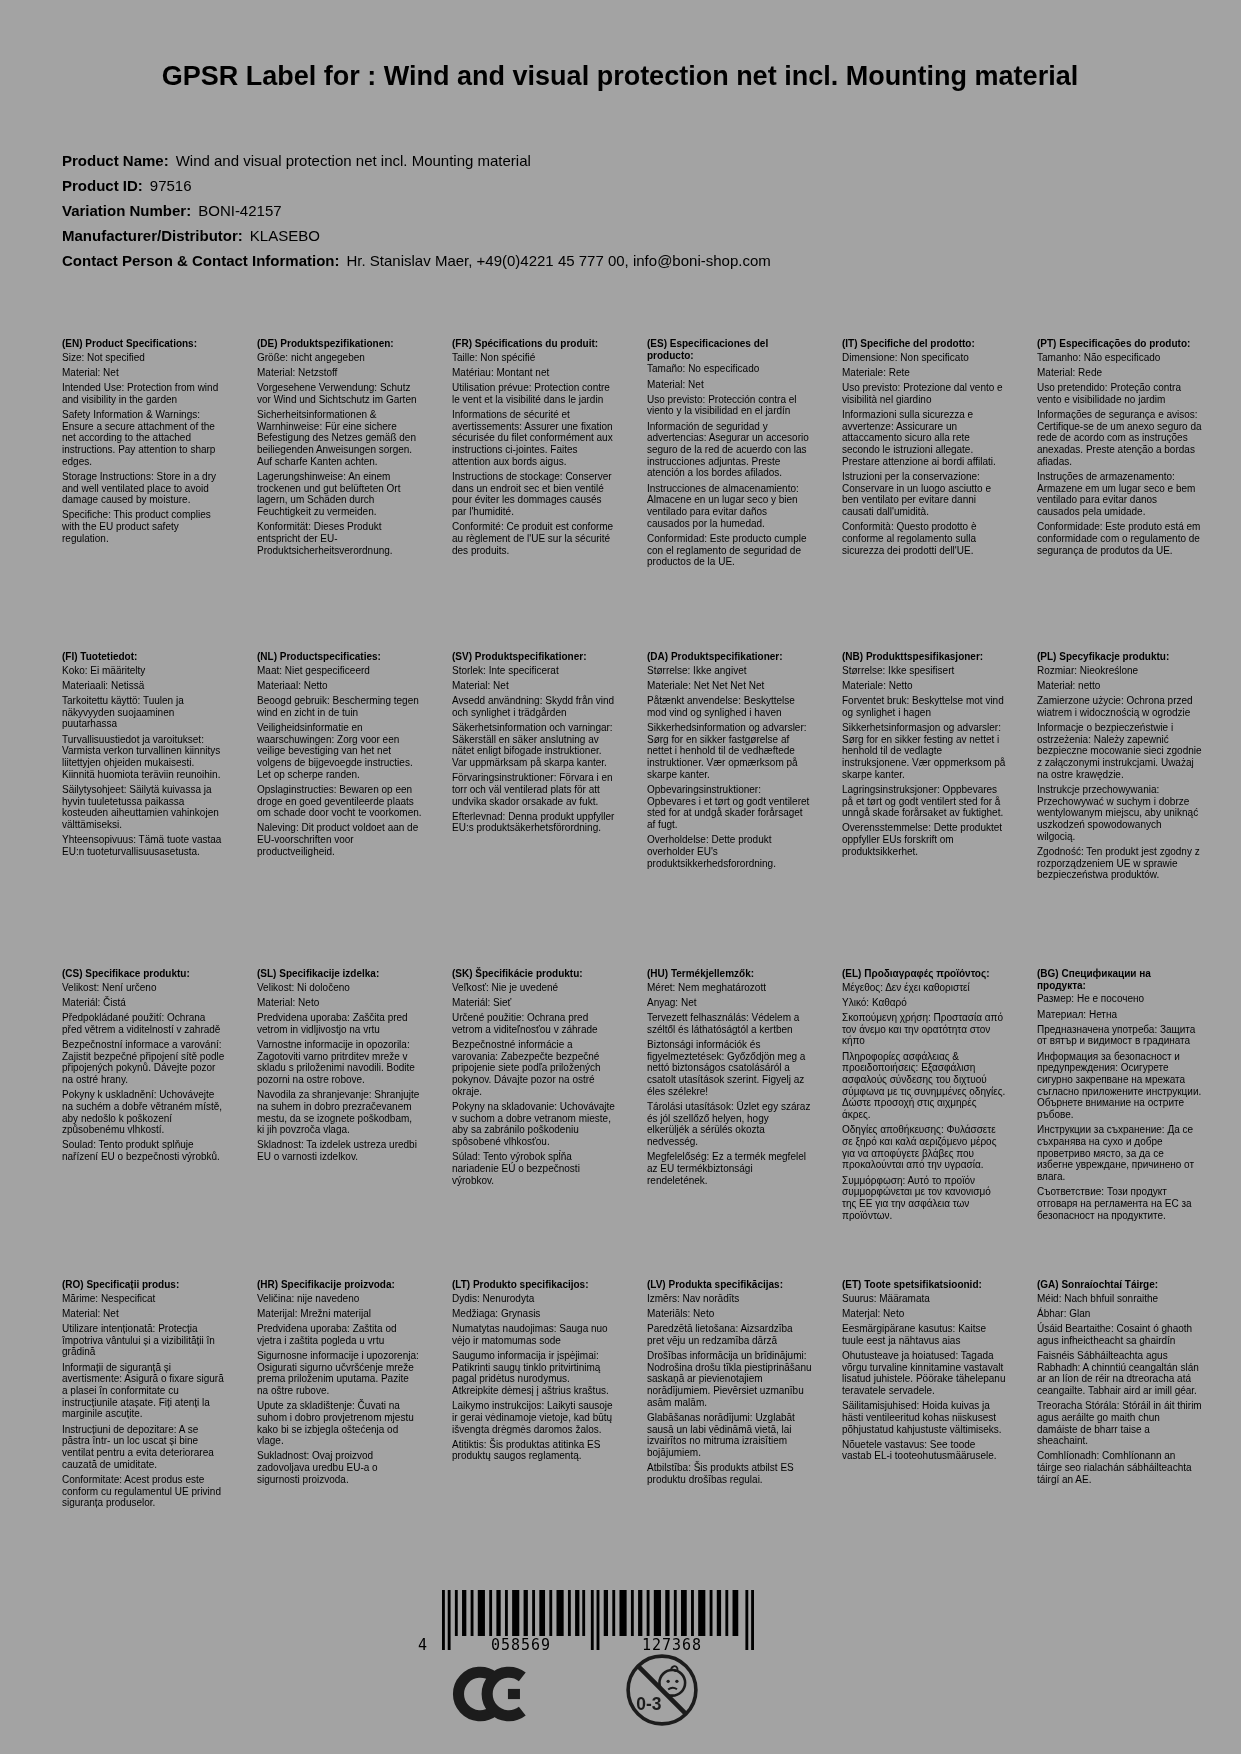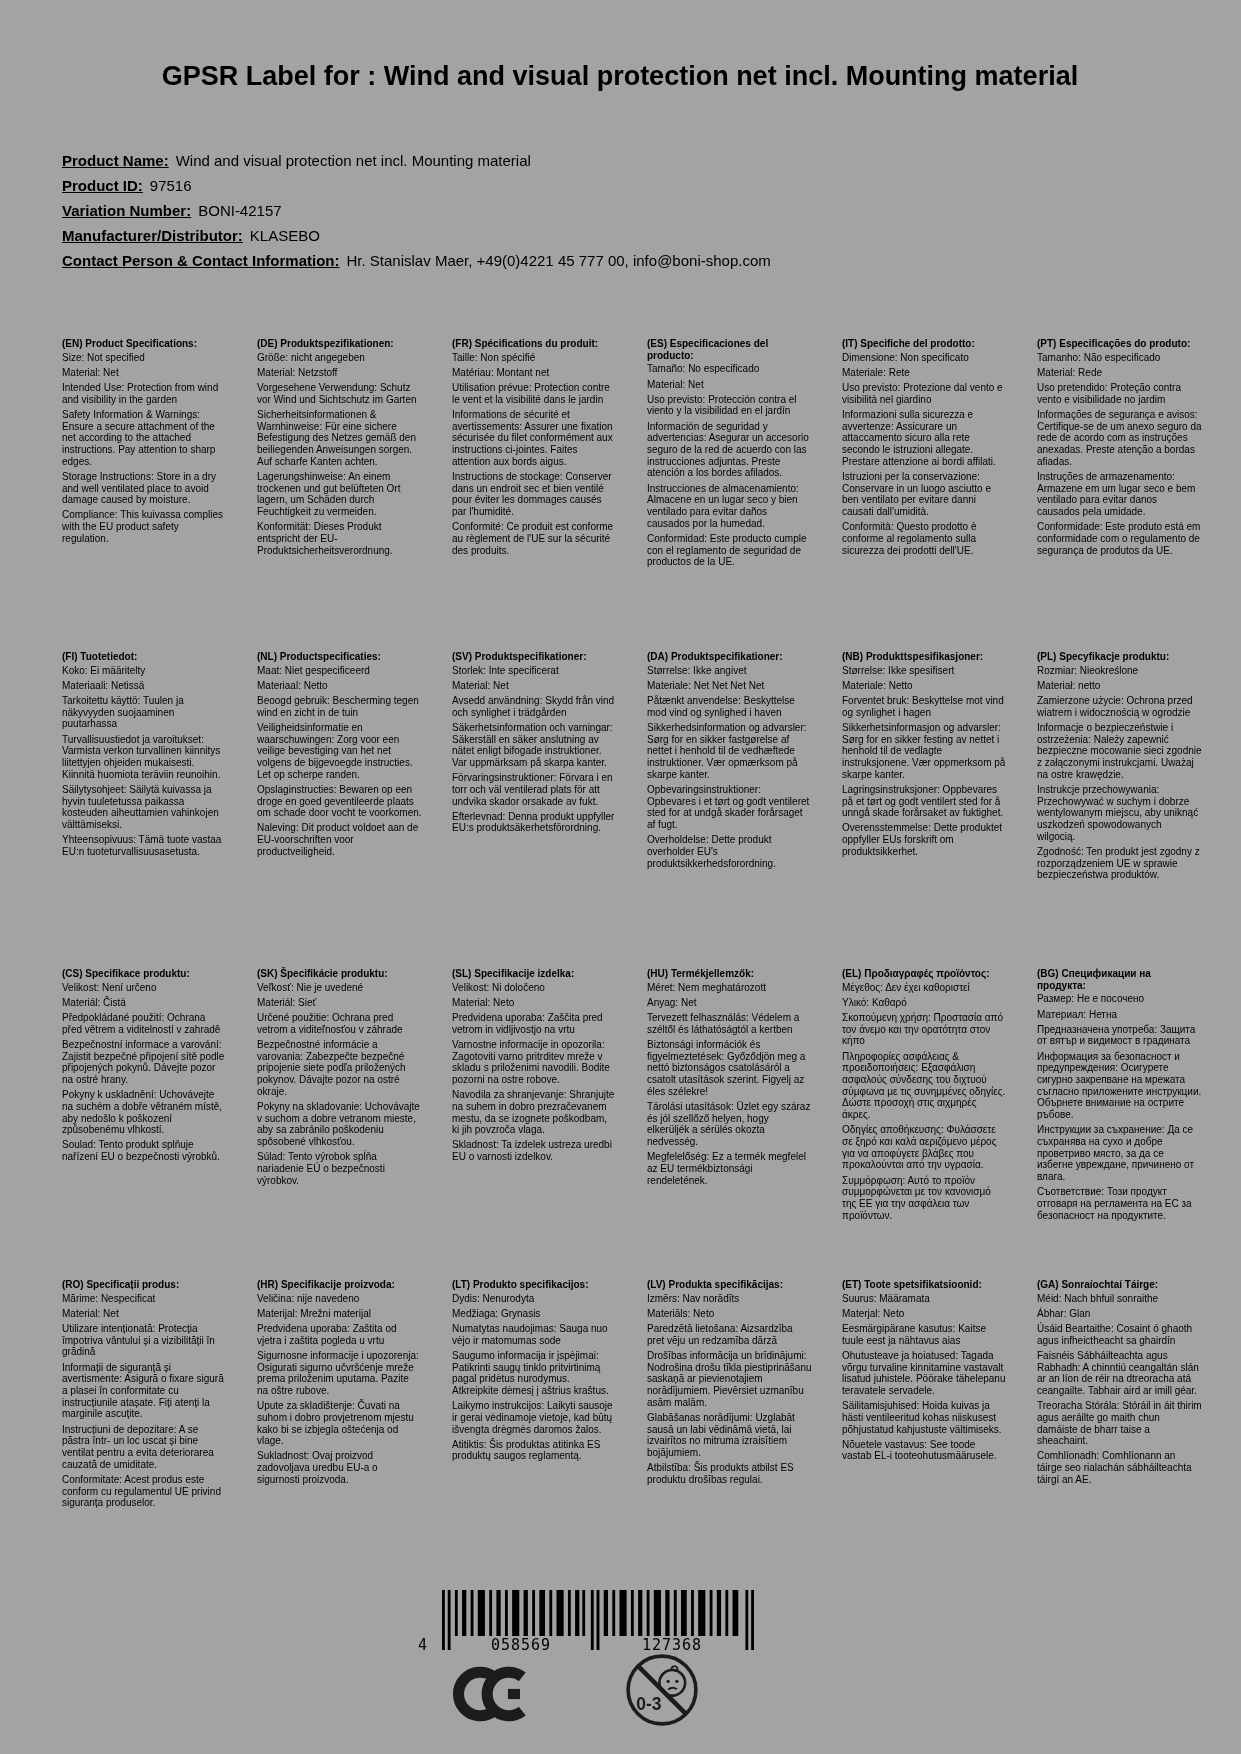--- a/index.html
+++ b/index.html
@@ -6,21 +6,21 @@
   .page{
     position:relative;width:1241px;height:1754px;margin:0 auto;background:#a3a3a3;
     font-family:"Liberation Sans","DejaVu Sans",sans-serif;color:#000;overflow:hidden;
   }
   .title{
     position:absolute;top:42px;left:150px;width:940px;text-align:center;
     font-size:27px;font-weight:bold;line-height:1.25;letter-spacing:0;
   }
   .product-info{position:absolute;top:148px;left:62px;font-size:15px;}
   .pi-row{line-height:25px;white-space:nowrap;}
-  .pi-label{font-weight:bold;text-decoration:underline;}
+  .pi-label{font-weight:bold;}
   .pi-value{margin-left:7px;}
   .spec-grid{
     position:absolute;top:338px;left:62px;width:1140px;
     display:grid;grid-template-columns:repeat(6,1fr);column-gap:30px;
     grid-template-rows:313px 317px 311px auto;align-items:start;
   }
   .spec-block{font-size:10px;line-height:1.17;overflow-wrap:break-word;}
   .spec-header{font-weight:bold;margin:0 0 2px 0;}
   .spec-p{margin:0 0 3.5px 0;padding:0;}
   
@@ -66,21 +66,21 @@
 </div>
 
   <div class="spec-grid" id="spec-grid">
   <div class="spec-block">
     <div class="spec-header">(EN) Product Specifications:</div>
   <p class="spec-p">Size: Not specified</p>
         <p class="spec-p">Material: Net</p>
         <p class="spec-p">Intended Use: Protection from wind and visibility in the garden</p>
         <p class="spec-p">Safety Information &amp; Warnings: Ensure a secure attachment of the net according to the attached instructions. Pay attention to sharp edges.</p>
         <p class="spec-p">Storage Instructions: Store in a dry and well ventilated place to avoid damage caused by moisture.</p>
-        <p class="spec-p">Compliance: This kuivassa complies with the EU product safety regulation.</p>
+        <p class="spec-p">Specifiche: This product complies with the EU product safety regulation.</p>
       </div>
 
   <div class="spec-block">
     <div class="spec-header">(DE) Produktspezifikationen:</div>
   <p class="spec-p">Größe: nicht angegeben</p>
         <p class="spec-p">Material: Netzstoff</p>
         <p class="spec-p">Vorgesehene Verwendung: Schutz vor Wind und Sichtschutz im Garten</p>
         <p class="spec-p">Sicherheitsinformationen &amp; Warnhinweise: Für eine sichere Befestigung des Netzes gemäß den beiliegenden Anweisungen sorgen. Auf scharfe Kanten achten.</p>
         <p class="spec-p">Lagerungshinweise: An einem trockenen und gut belüfteten Ort lagern, um Schäden durch Feuchtigkeit zu vermeiden.</p>
         <p class="spec-p">Konformität: Dieses Produkt entspricht der EU-Produktsicherheitsverordnung.</p>
@@ -190,37 +190,37 @@
     <div class="spec-header">(CS) Specifikace produktu:</div>
   <p class="spec-p">Velikost: Není určeno</p>
         <p class="spec-p">Materiál: Čistá</p>
         <p class="spec-p">Předpokládané použití: Ochrana před větrem a viditelností v zahradě</p>
         <p class="spec-p">Bezpečnostní informace a varování: Zajistit bezpečné připojení sítě podle připojených pokynů. Dávejte pozor na ostré hrany.</p>
         <p class="spec-p">Pokyny k uskladnění: Uchovávejte na suchém a dobře větraném místě, aby nedošlo k poškození způsobenému vlhkostí.</p>
         <p class="spec-p">Soulad: Tento produkt splňuje nařízení EU o bezpečnosti výrobků.</p>
       </div>
 
   <div class="spec-block">
+    <div class="spec-header">(SL) Specifikacije izdelka:</div>
+  <p class="spec-p">Velikost: Ni določeno</p>
+        <p class="spec-p">Material: Neto</p>
+        <p class="spec-p">Predvidena uporaba: Zaščita pred vetrom in vidljivostjo na vrtu</p>
+        <p class="spec-p">Varnostne informacije in opozorila: Zagotoviti varno pritrditev mreže v skladu s priloženimi navodili. Bodite pozorni na ostre robove.</p>
+        <p class="spec-p">Navodila za shranjevanje: Shranjujte na suhem in dobro prezračevanem mestu, da se izognete poškodbam, ki jih povzroča vlaga.</p>
+        <p class="spec-p">Skladnost: Ta izdelek ustreza uredbi EU o varnosti izdelkov.</p>
+      </div>
+
+  <div class="spec-block">
     <div class="spec-header">(SK) Špecifikácie produktu:</div>
   <p class="spec-p">Veľkosť: Nie je uvedené</p>
         <p class="spec-p">Materiál: Sieť</p>
         <p class="spec-p">Určené použitie: Ochrana pred vetrom a viditeľnosťou v záhrade</p>
         <p class="spec-p">Bezpečnostné informácie a varovania: Zabezpečte bezpečné pripojenie siete podľa priložených pokynov. Dávajte pozor na ostré okraje.</p>
         <p class="spec-p">Pokyny na skladovanie: Uchovávajte v suchom a dobre vetranom mieste, aby sa zabránilo poškodeniu spôsobené vlhkosťou.</p>
         <p class="spec-p">Súlad: Tento výrobok spĺňa nariadenie EÚ o bezpečnosti výrobkov.</p>
-      </div>
-
-  <div class="spec-block">
-    <div class="spec-header">(SL) Specifikacije izdelka:</div>
-  <p class="spec-p">Velikost: Ni določeno</p>
-        <p class="spec-p">Material: Neto</p>
-        <p class="spec-p">Predvidena uporaba: Zaščita pred vetrom in vidljivostjo na vrtu</p>
-        <p class="spec-p">Varnostne informacije in opozorila: Zagotoviti varno pritrditev mreže v skladu s priloženimi navodili. Bodite pozorni na ostre robove.</p>
-        <p class="spec-p">Navodila za shranjevanje: Shranjujte na suhem in dobro prezračevanem mestu, da se izognete poškodbam, ki jih povzroča vlaga.</p>
-        <p class="spec-p">Skladnost: Ta izdelek ustreza uredbi EU o varnosti izdelkov.</p>
       </div>
 
   <div class="spec-block">
     <div class="spec-header">(HU) Termékjellemzők:</div>
   <p class="spec-p">Méret: Nem meghatározott</p>
         <p class="spec-p">Anyag: Net</p>
         <p class="spec-p">Tervezett felhasználás: Védelem a széltől és láthatóságtól a kertben</p>
         <p class="spec-p">Biztonsági információk és figyelmeztetések: Győződjön meg a nettó biztonságos csatolásáról a csatolt utasítások szerint. Figyelj az éles szélekre!</p>
         <p class="spec-p">Tárolási utasítások: Üzlet egy száraz és jól szellőző helyen, hogy elkerüljék a sérülés okozta nedvesség.</p>
         <p class="spec-p">Megfelelőség: Ez a termék megfelel az EU termékbiztonsági rendeletének.</p>

